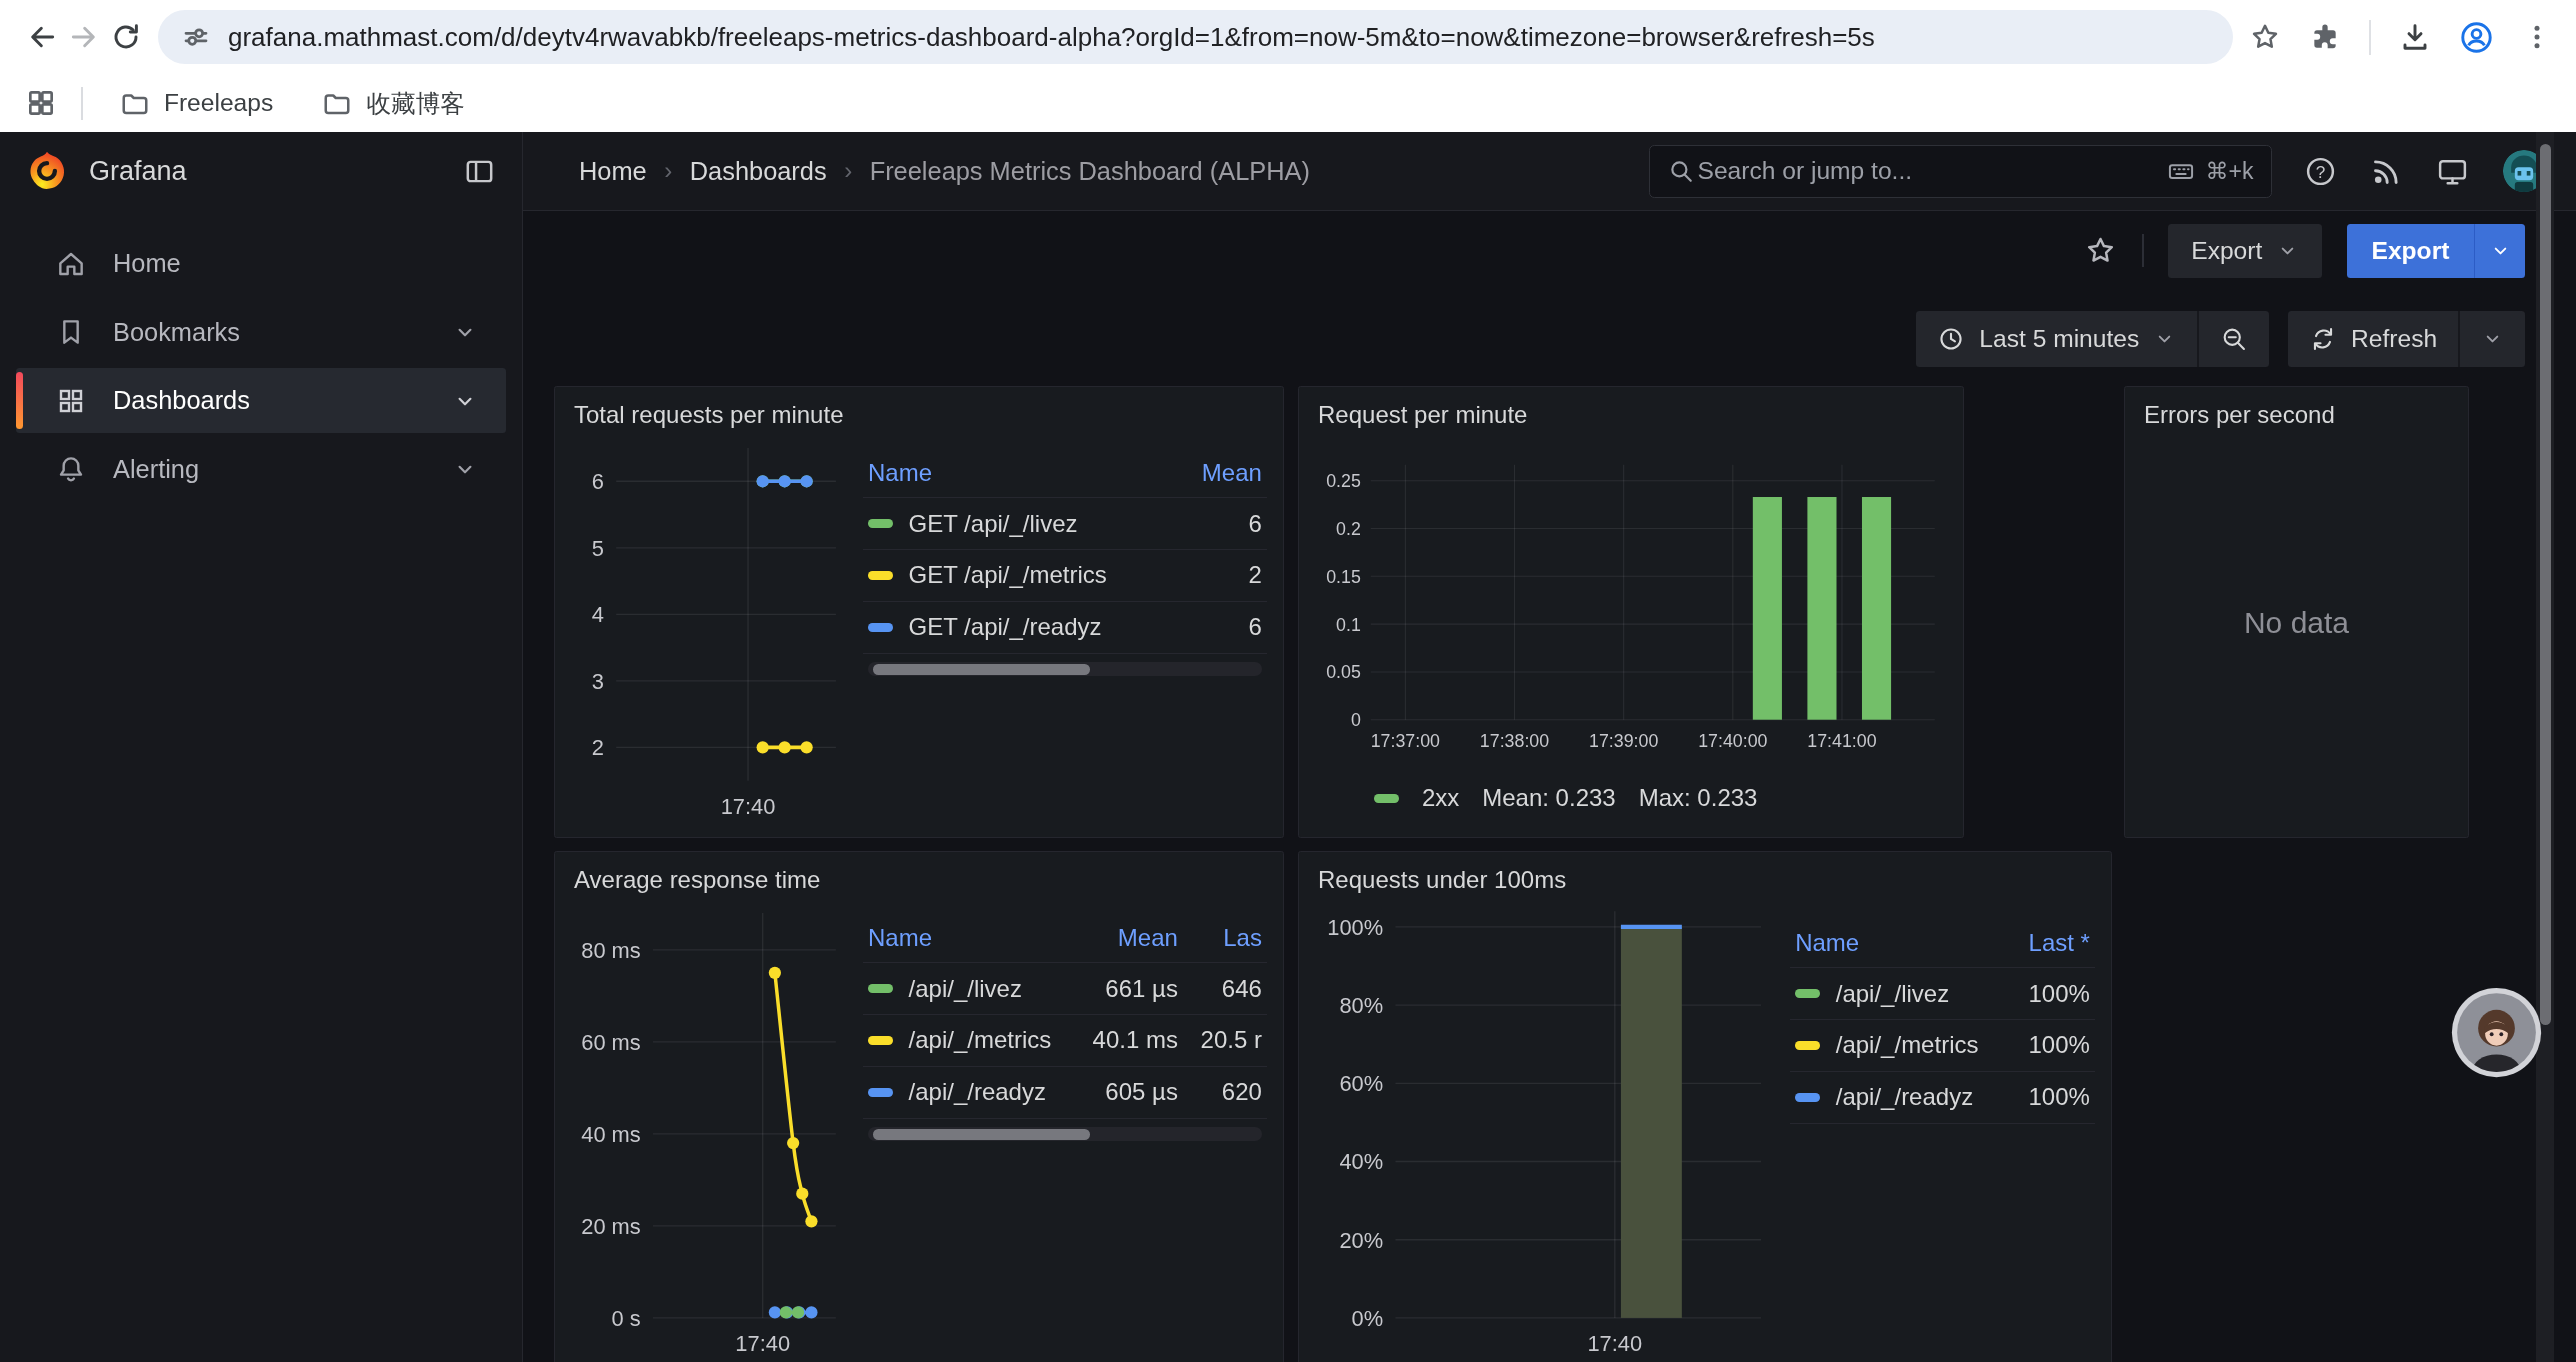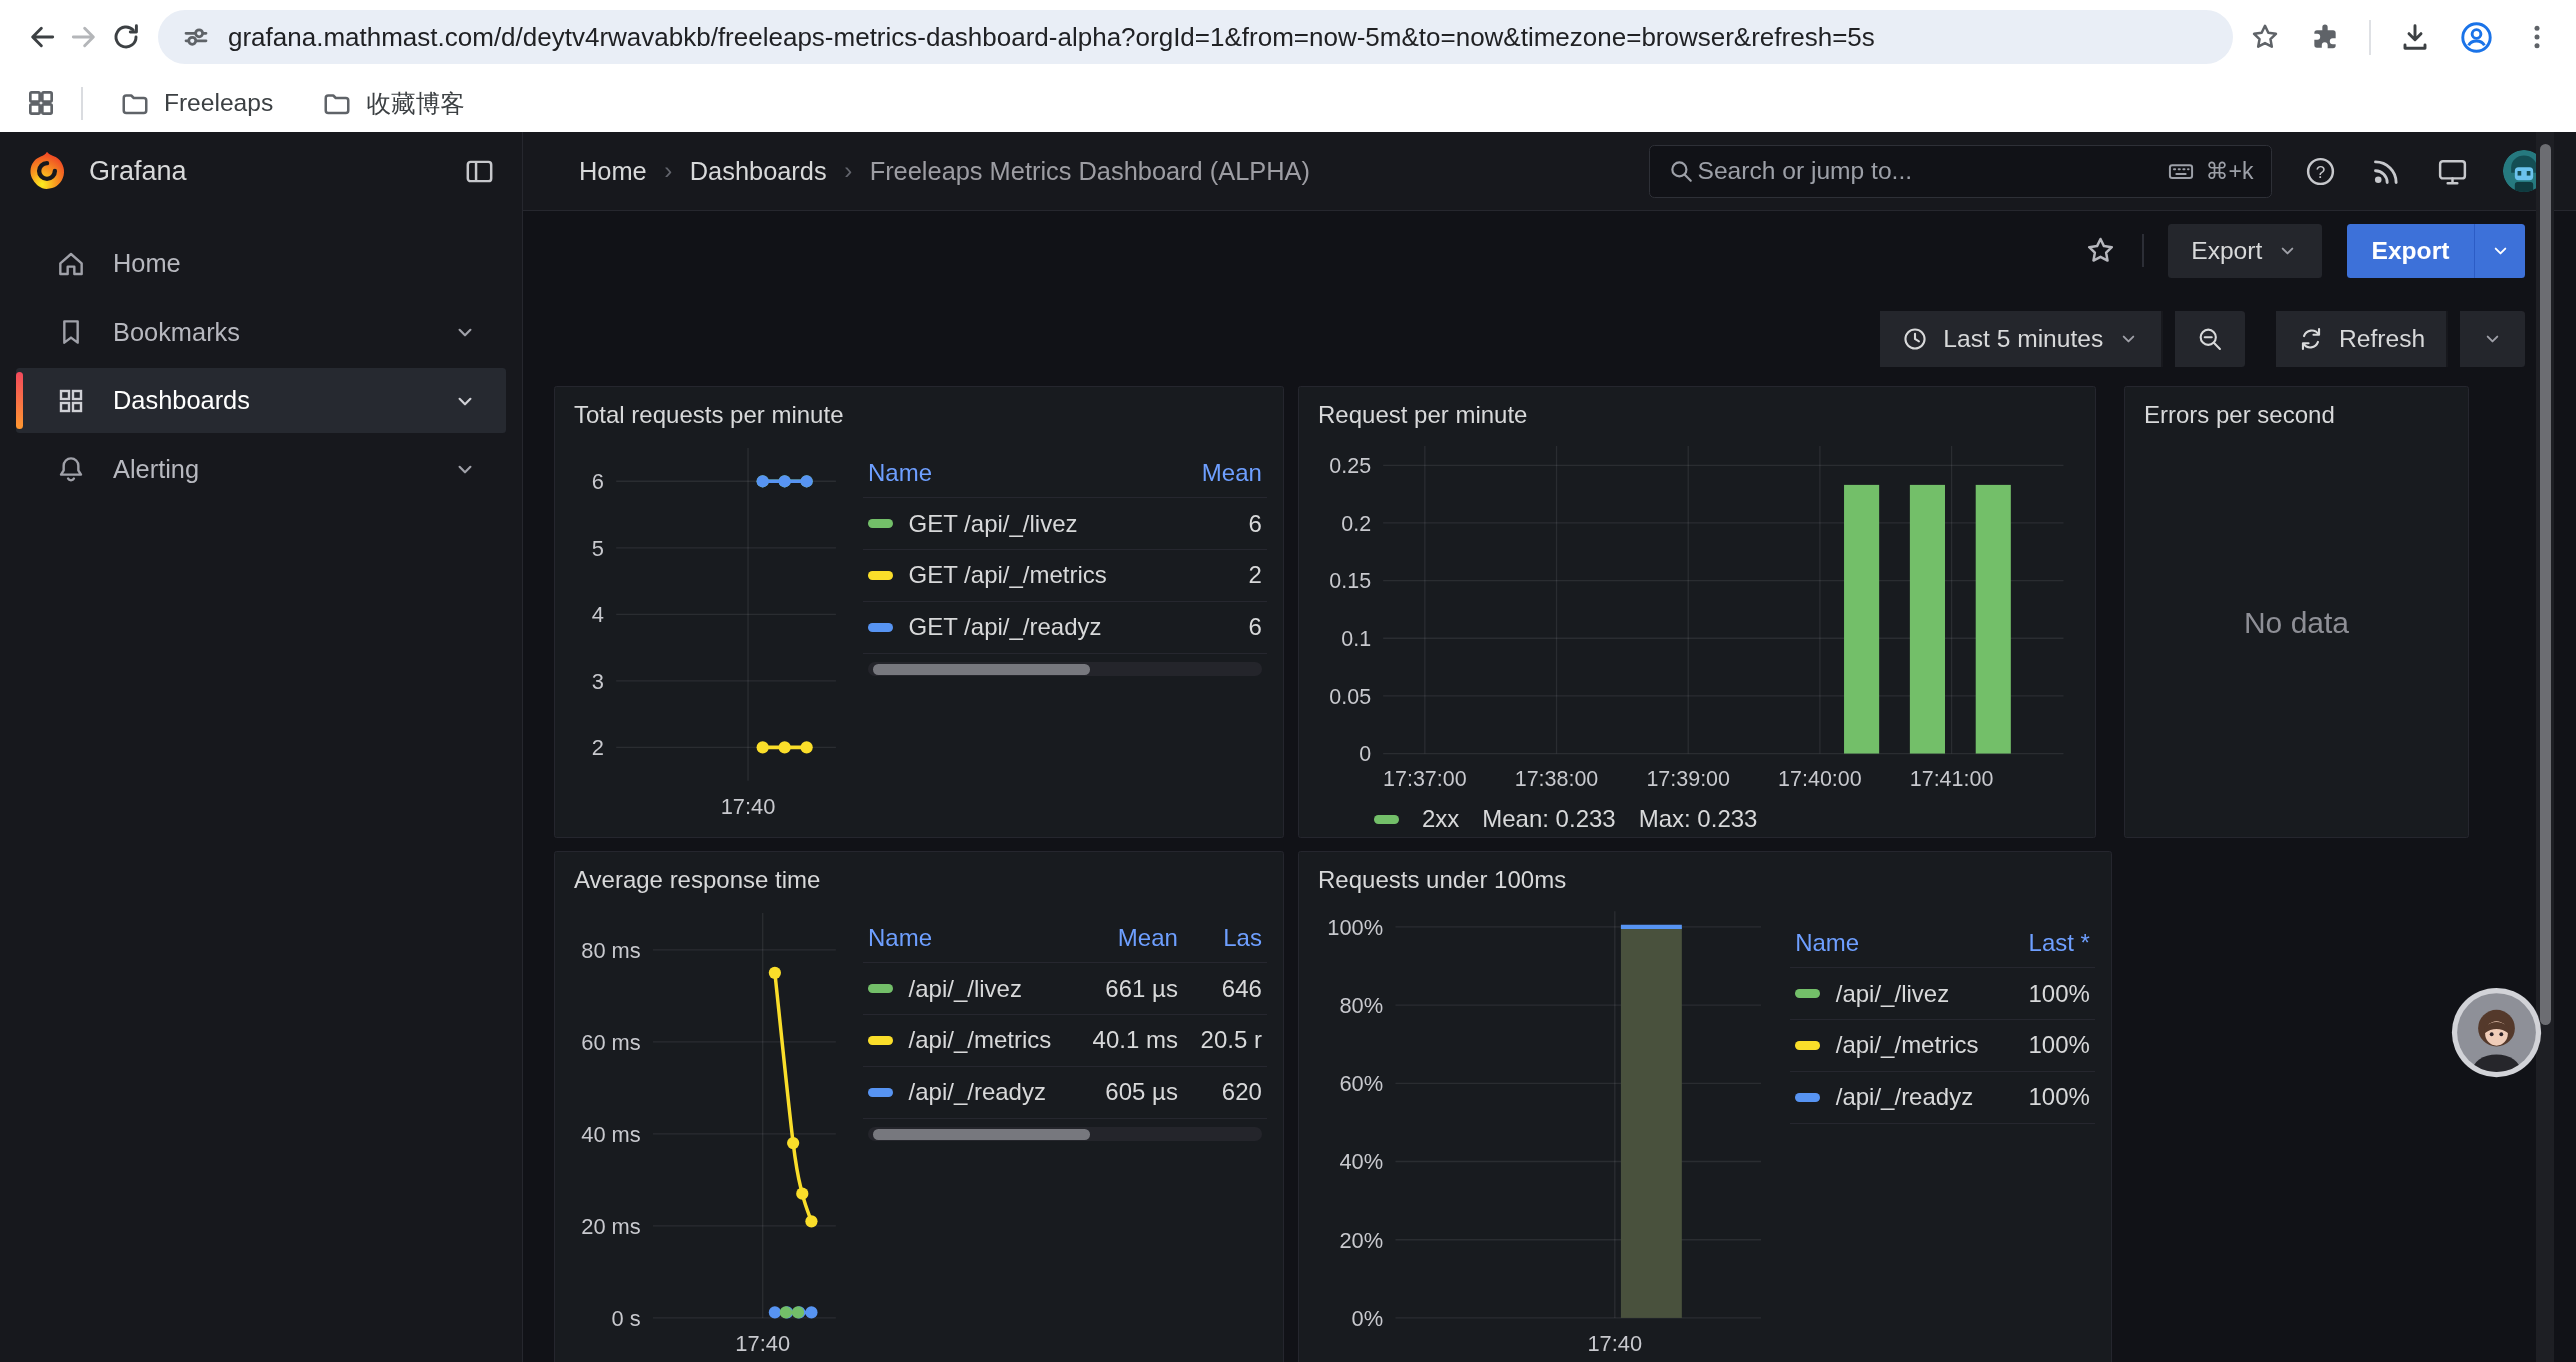--- a/index.html
+++ b/index.html
@@ -54,29 +54,29 @@
   .btn-sec{height:54px;background:#24262c;border-radius:3.5px;display:flex;align-items:center;gap:14px;
            padding:0 23px;font-size:24.6px;color:#d8d9da;}
   .share{display:flex;border-radius:3.5px;overflow:hidden;}
   .share-main{height:54px;background:#3d71d9;color:#fff;font-size:24.6px;font-weight:bold;padding:0 24.6px;display:flex;align-items:center;}
   .share-car{width:51px;background:#3d71d9;border-left:1.8px solid #2c5cc5;display:flex;align-items:center;justify-content:center;}
 
   .timebar{position:absolute;top:291px;left:523px;right:0;height:95px;display:flex;align-items:center;
            justify-content:flex-end;padding-right:51px;gap:19px;}
   .group{display:flex;border-radius:3.5px;overflow:hidden;}
   .gbtn{height:56px;background:#24262c;display:flex;align-items:center;gap:14px;padding:0 21px;
-        font-size:24.6px;color:#d8d9da;margin-left:12px;}
+        font-size:24.6px;color:#d8d9da;}
   .gsep{width:1.8px;background:#17181d;}
 
   
   .dash{position:absolute;left:554px;top:386px;width:1971px;height:977px;}
   .panel{position:absolute;background:#181b1f;border:0.9px solid #25262e;border-radius:2.6px;
          display:flex;flex-direction:column;}
   .p1{left:0;top:0;width:730px;height:452px;}
-  .p2{left:744px;top:0;width:798px;height:452px;}
+  .p2{left:744px;top:0;width:666px;height:452px;}
   .p3{left:1570px;top:0;width:345px;height:452px;}
   .p4{left:0;top:465px;width:730px;height:526px;}
   .p5{left:744px;top:465px;width:814px;height:526px;}
   .ptitle{padding:14px 19px 5.3px;font-size:24px;color:#d8d9da;}
   .pbody{flex:1;display:flex;min-height:0;padding:0 12.3px 8.8px;}
   .pbody.col{flex-direction:column;}
   .chart-col{height:100%;}
   .p1 .chart-col,.p4 .chart-col{width:40%;}
   .p5 .chart-col{width:59%;}
   .chart-host{width:100%;height:100%;}

